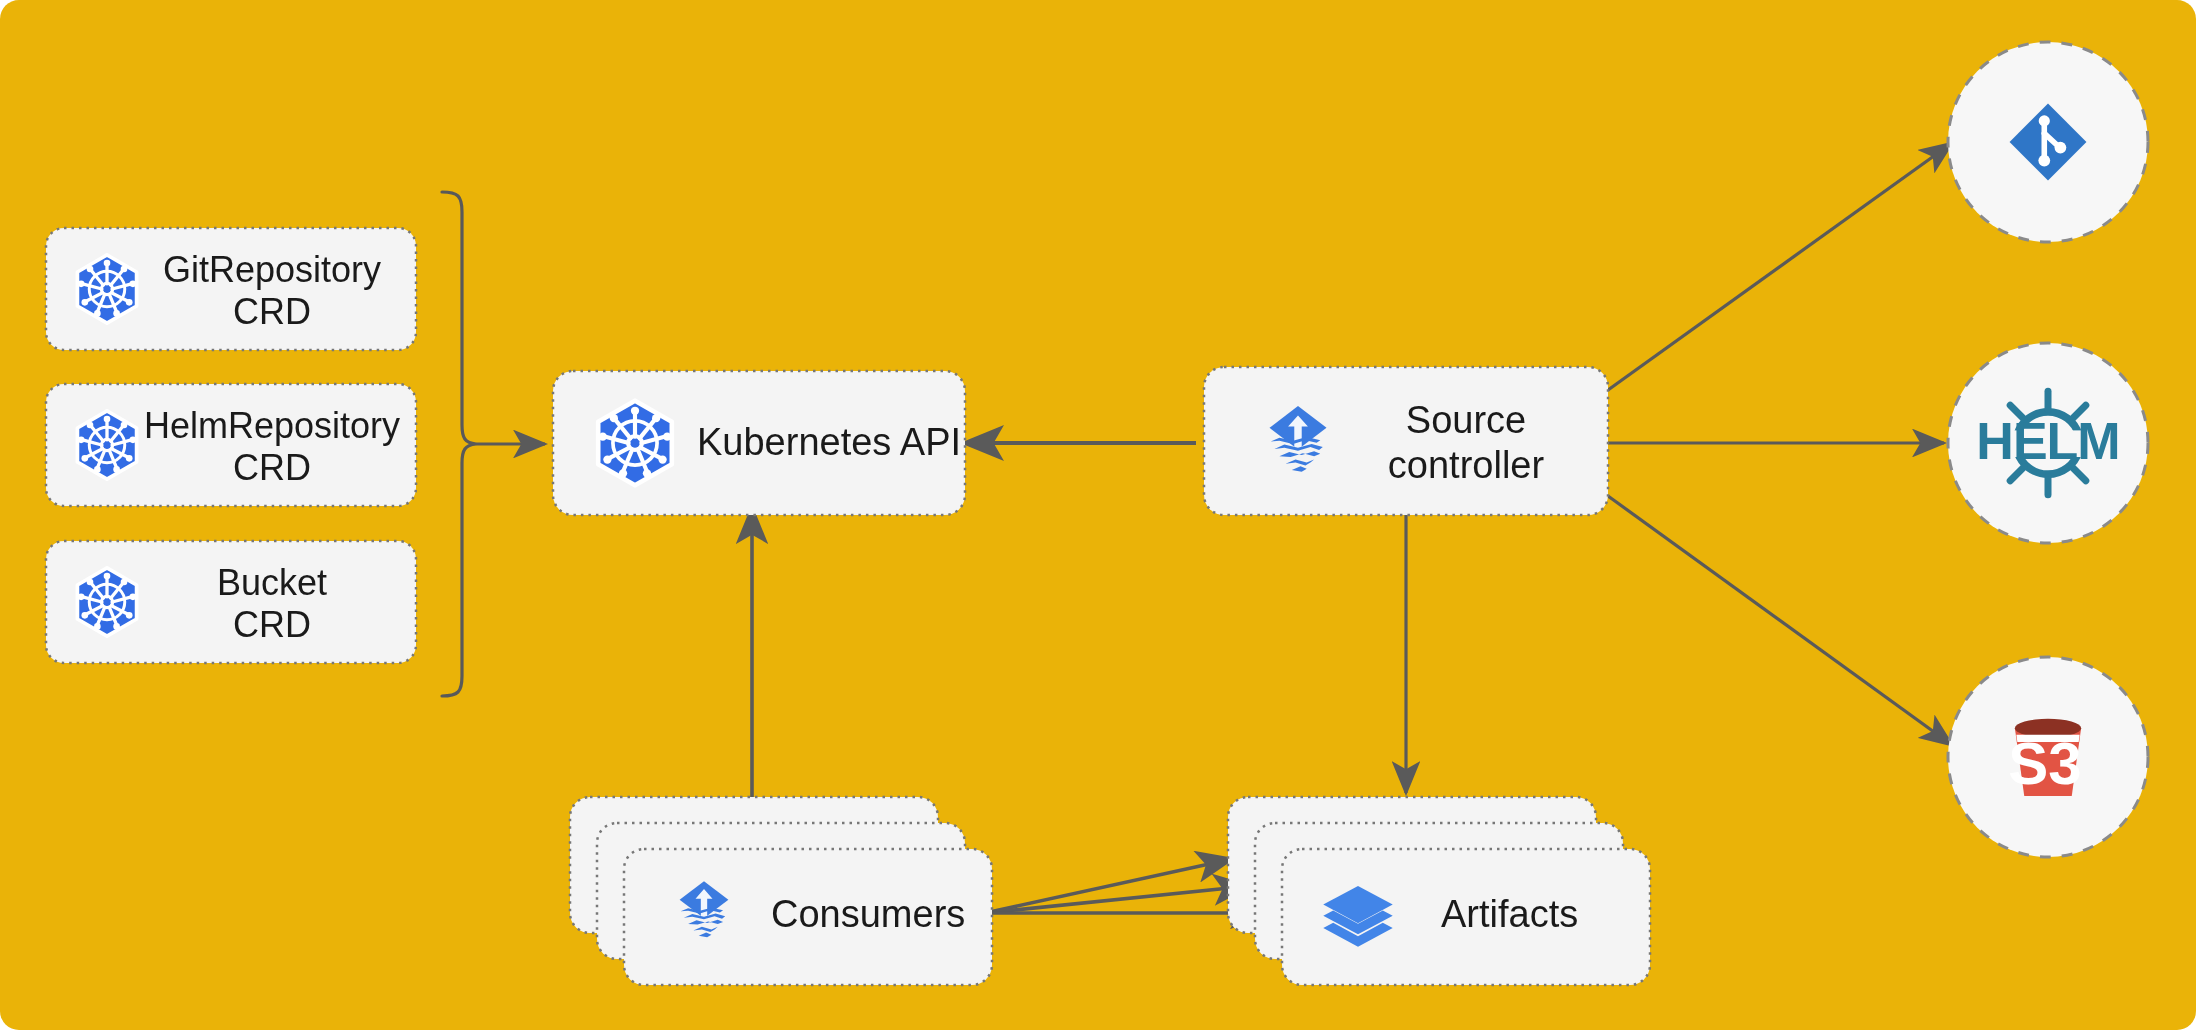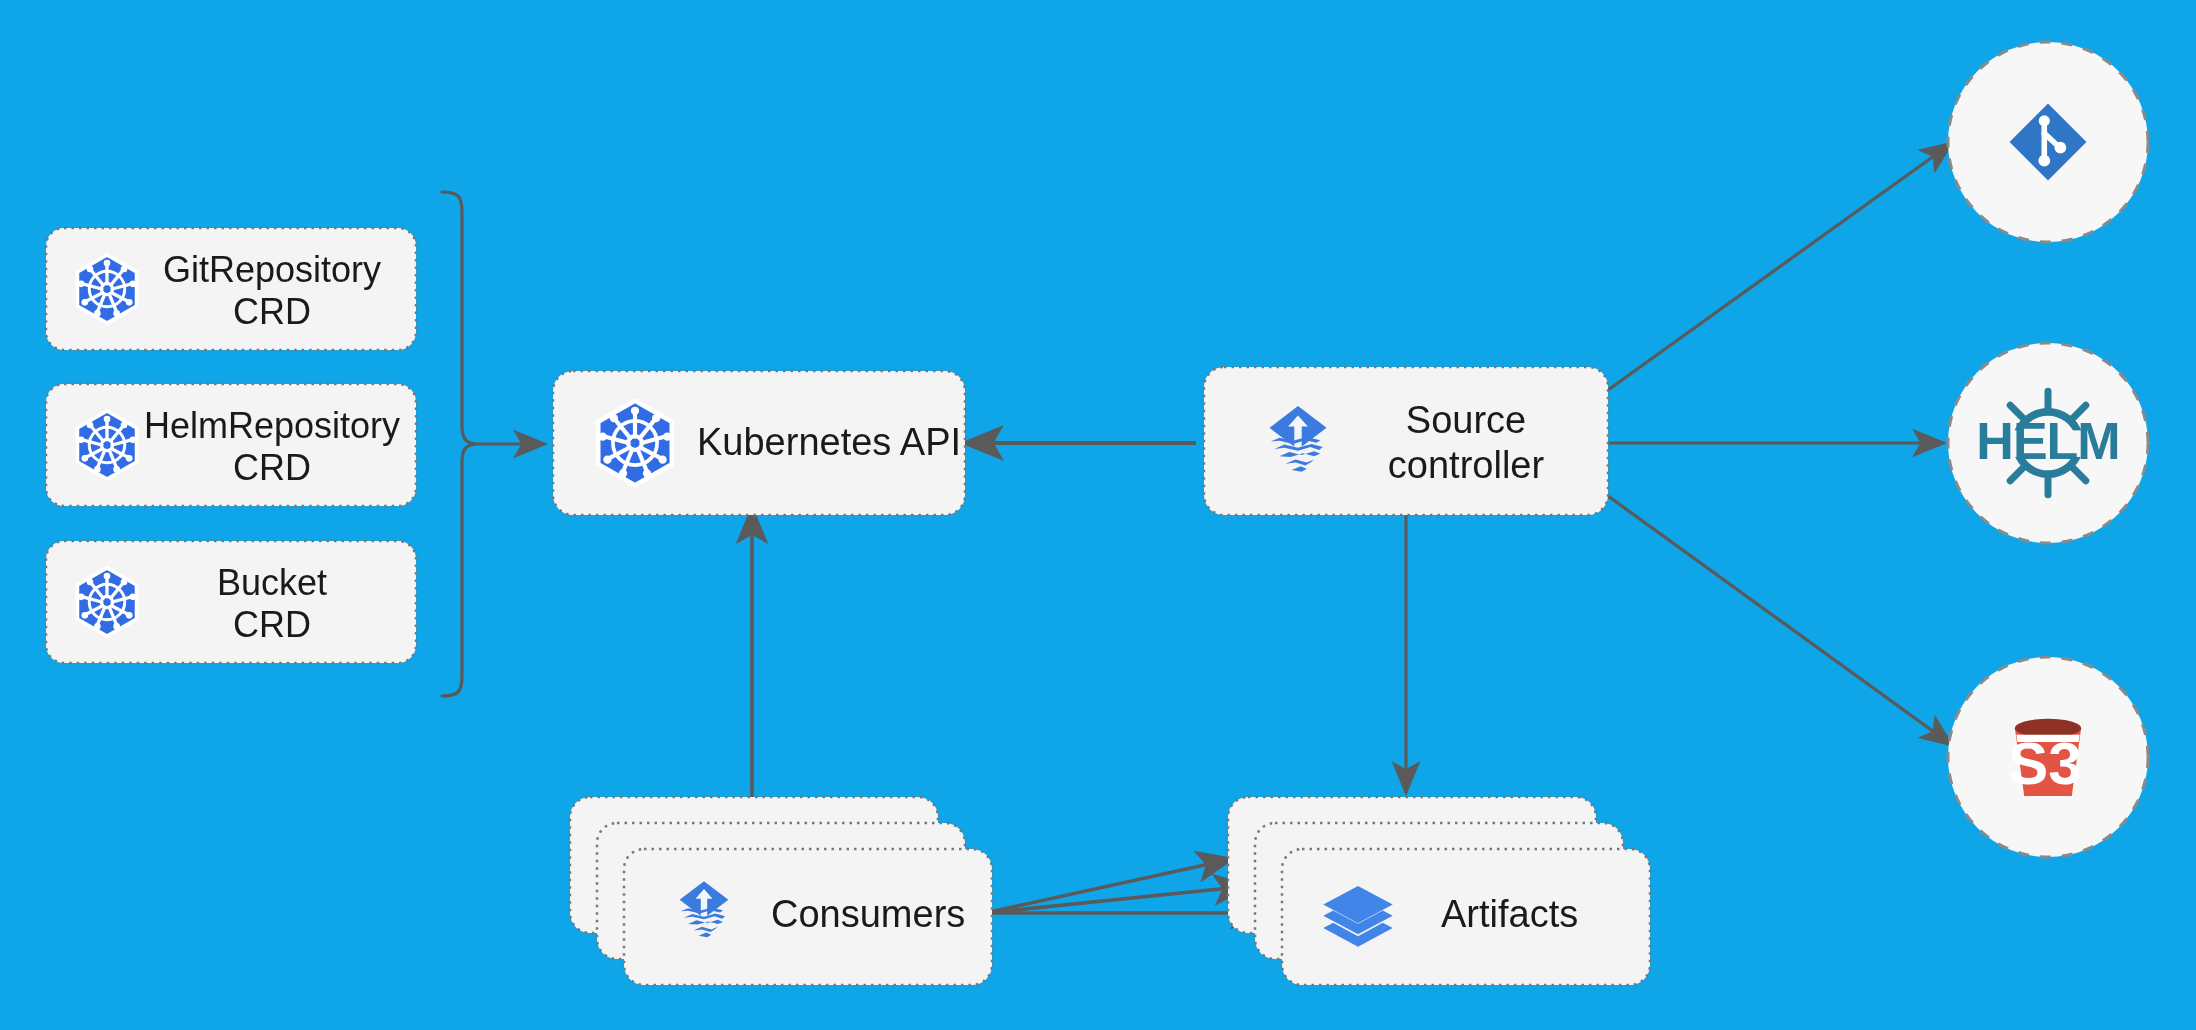--- a/index.html
+++ b/index.html
@@ -7,22 +7,23 @@
     padding: 0;
     background: #ffffff;
   }
   body {
     font-family: "Liberation Sans", sans-serif;
   }
   #diagram-root {
     position: relative;
     width: 2196px;
     height: 1030px;
-    background: #0ea5e9;
+    background: #eab308;
     overflow: hidden;
+    border-radius: 19px;
   }
   svg.diagram {
     display: block;
     width: 2196px;
     height: 1030px;
   }
   .node-label {
     font-family: "Liberation Sans", sans-serif;
     font-size: 38px;
     fill: #1a1a1a;

